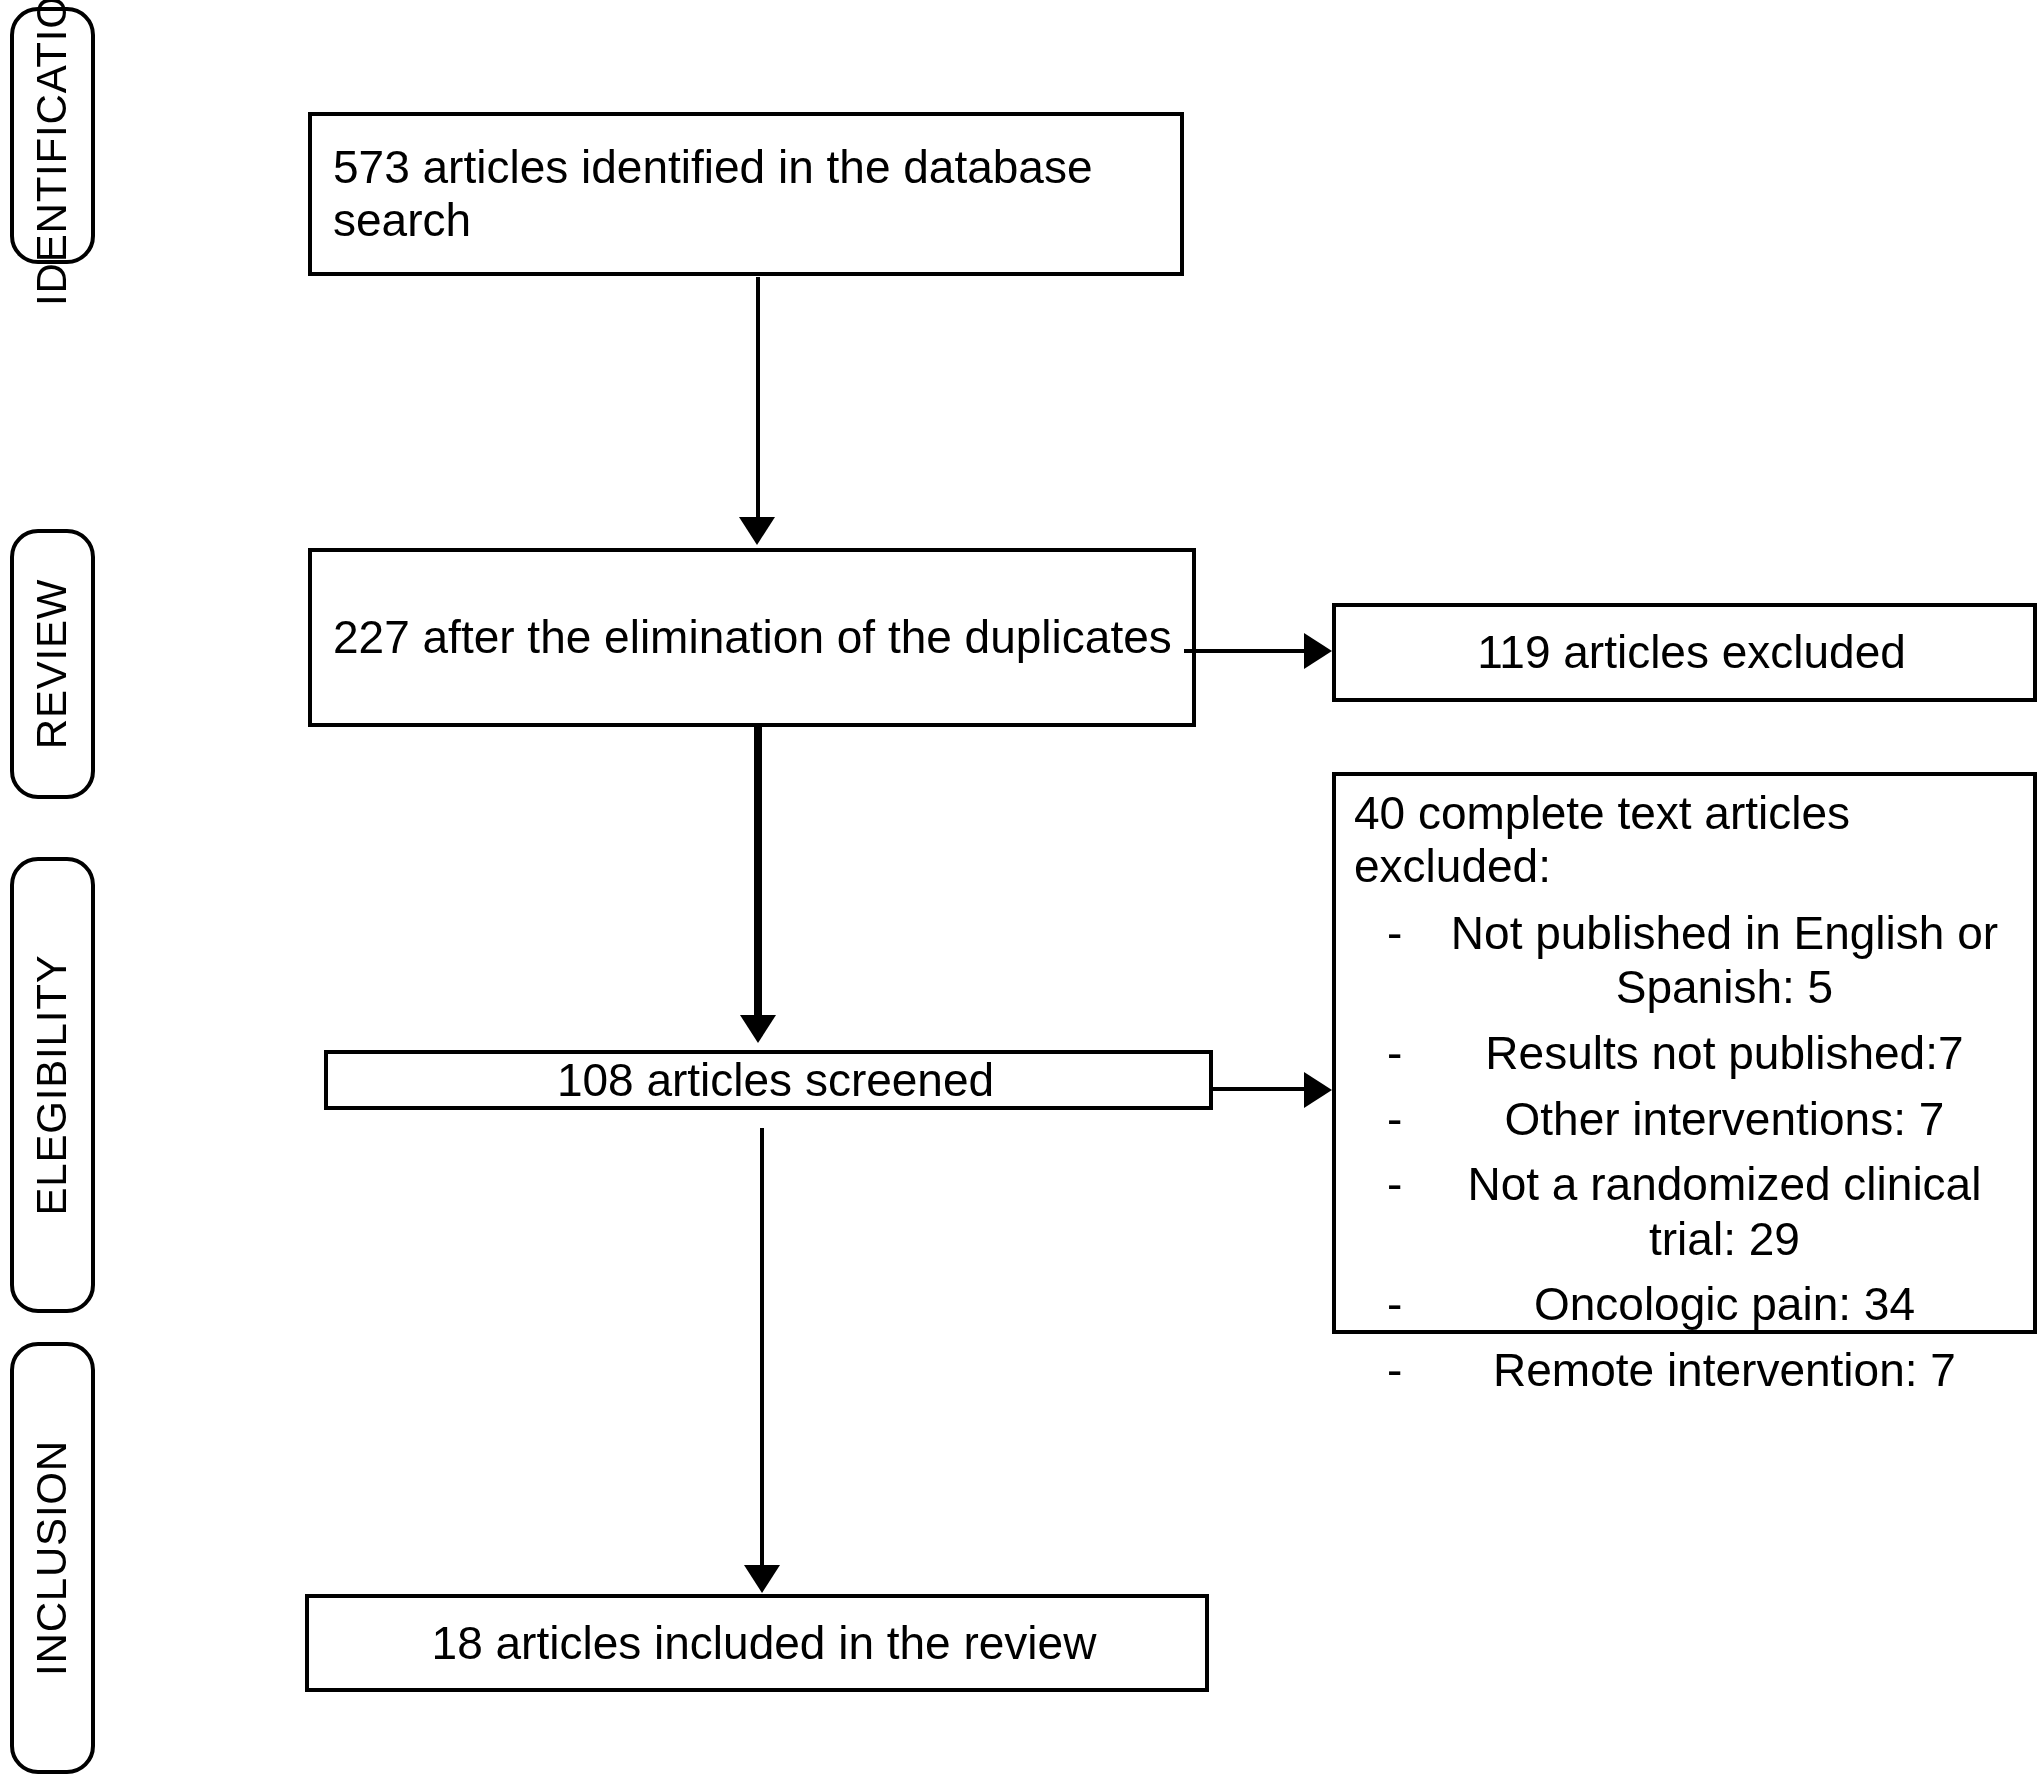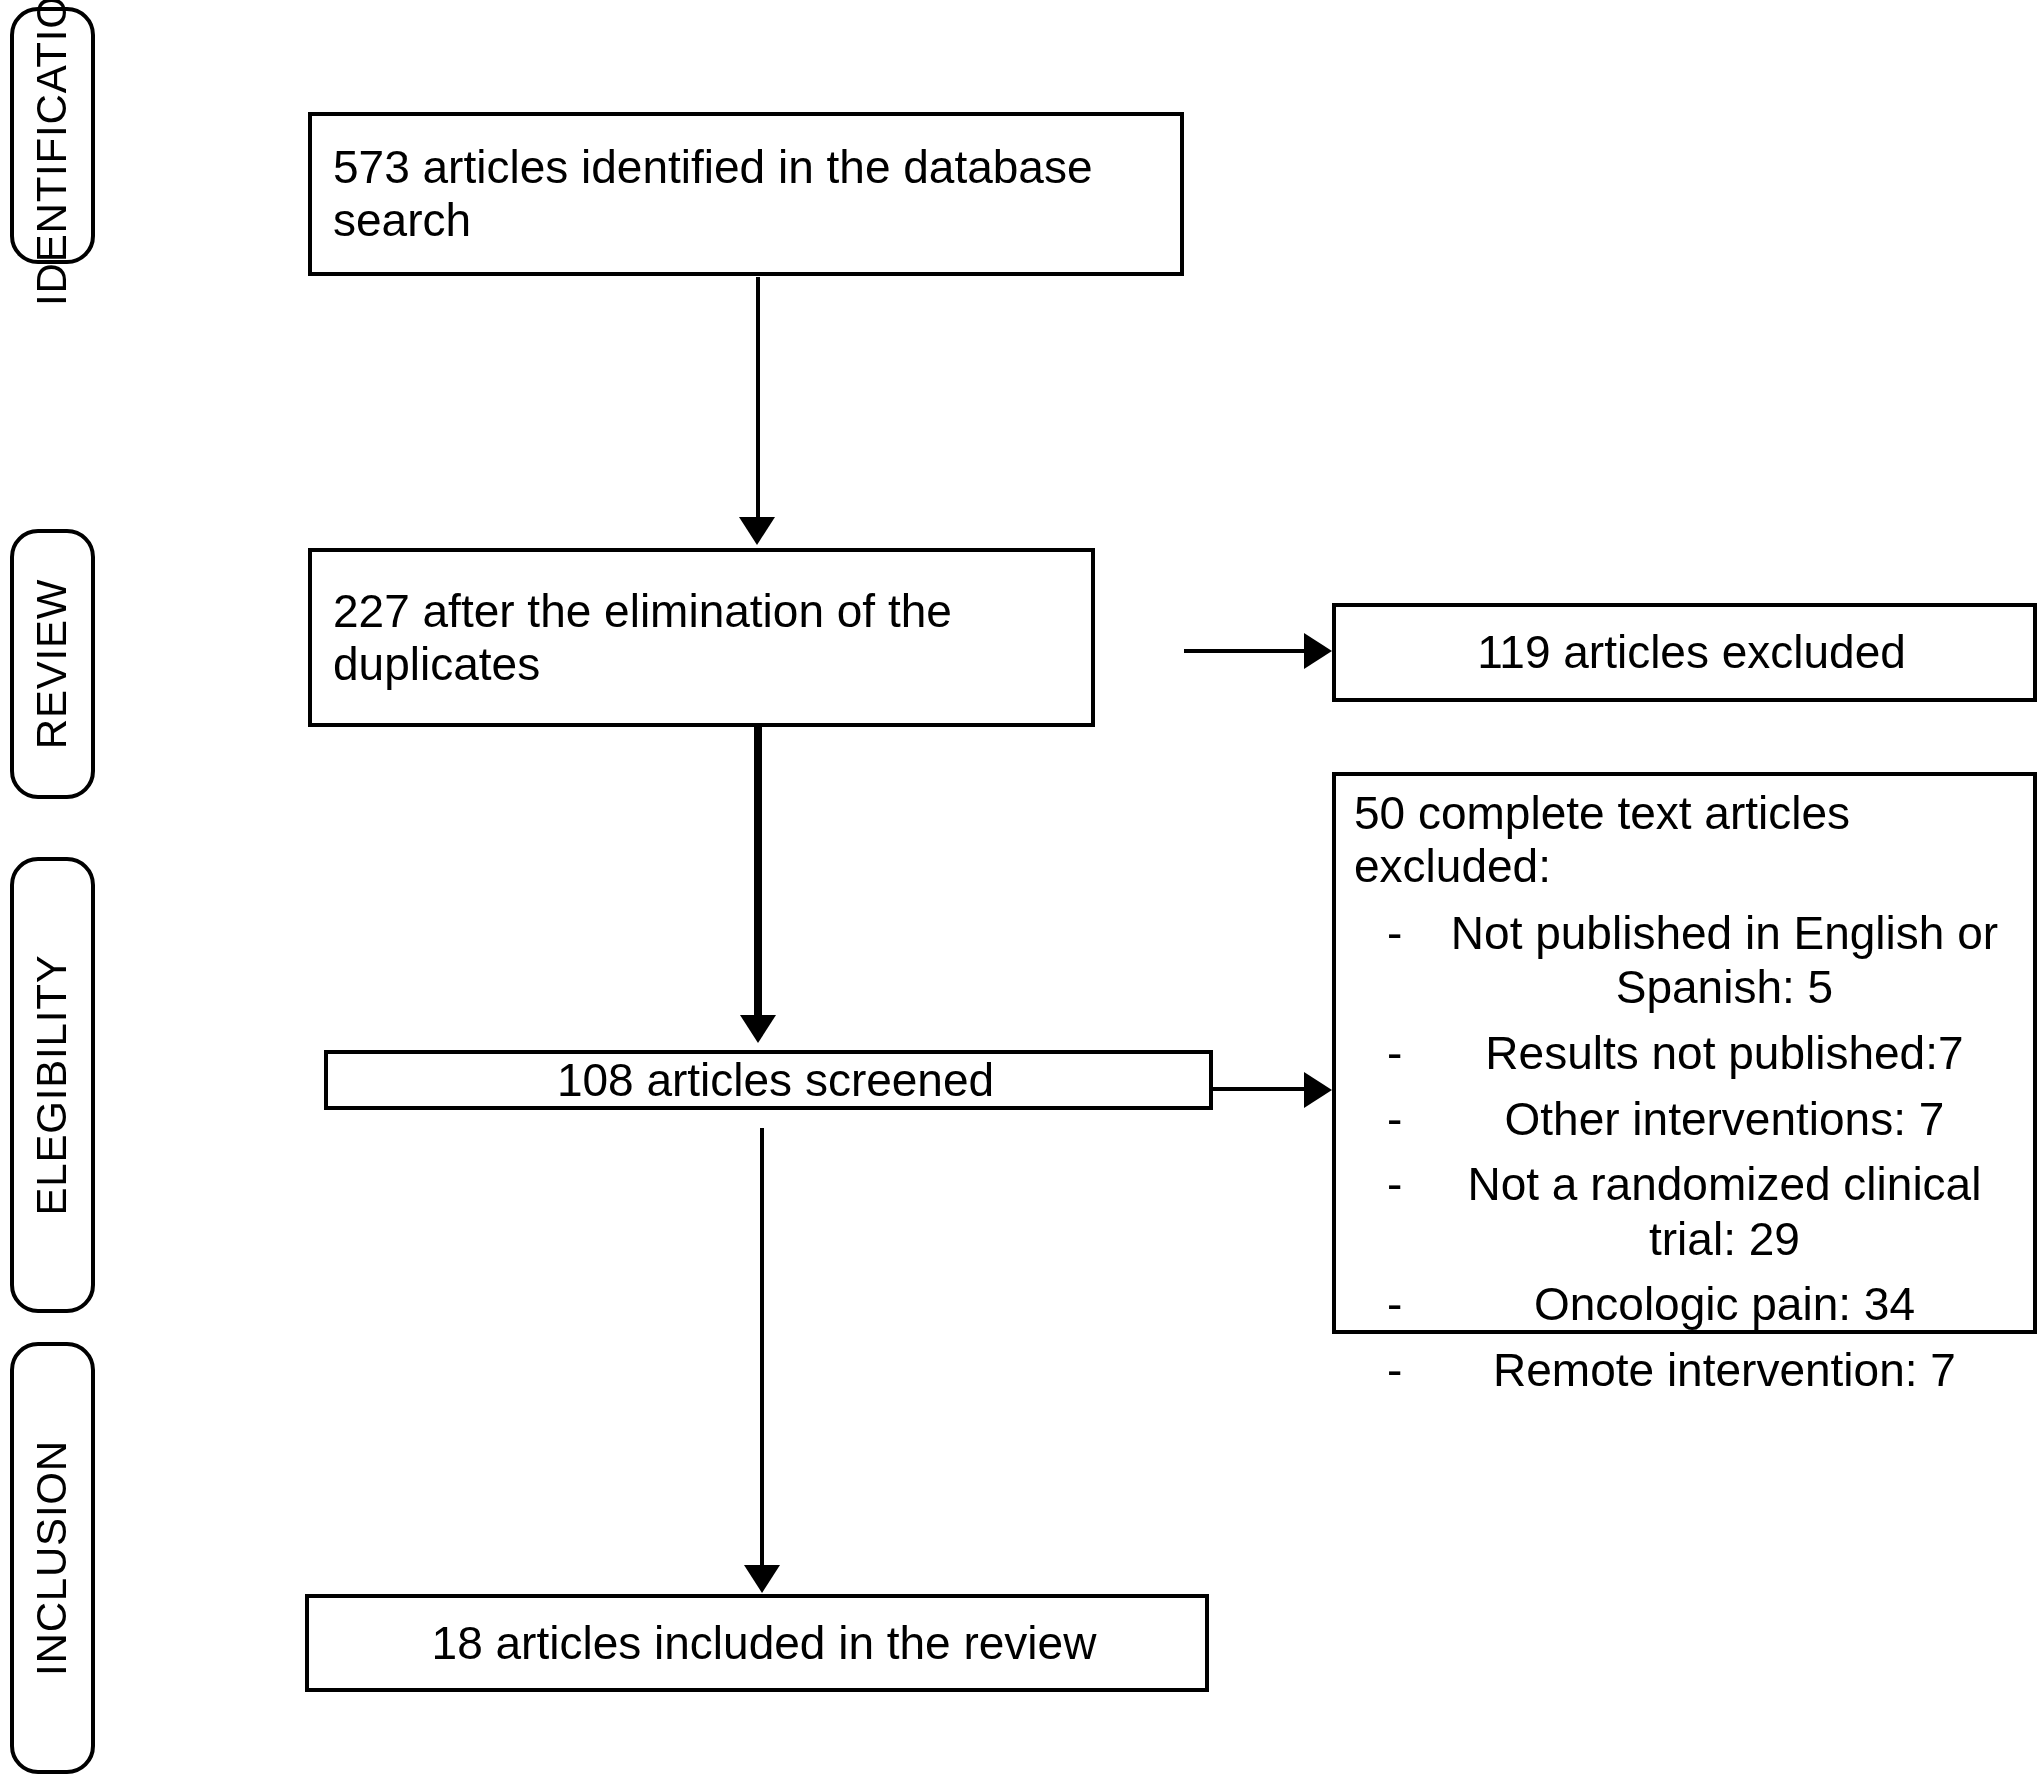--- a/index.html
+++ b/index.html
@@ -111,21 +111,21 @@
 
   <div class="flow-box pad-left" style="left:308px;top:112px;width:876px;height:164px;justify-content:center;">
     <span class="box-text">573 articles identified in the database search</span>
   </div>
 
   <div class="conn">
     <div class="v-line" style="left:756px;top:277px;width:4.1px;height:242px;"></div>
     <div class="arrow-down" style="left:739px;top:517px;"></div>
   </div>
 
-  <div class="flow-box pad-left" style="left:308px;top:548px;width:787px;height:179px;">
+  <div class="flow-box pad-left" style="left:308px;top:548px;width:888px;height:179px;">
     <span class="box-text">227 after the elimination of the duplicates</span>
   </div>
 
   <div class="conn">
     <div class="h-line" style="left:1184px;top:649px;width:124px;height:4.1px;"></div>
     <div class="arrow-right" style="left:1304px;top:633px;"></div>
   </div>
 
   <div class="flow-box center-text" style="left:1332px;top:603px;width:705px;height:99px;">
     <span class="box-text">119 articles excluded</span>
@@ -139,21 +139,21 @@
   <div class="flow-box center-text" style="left:324px;top:1050px;width:889px;height:60px;">
     <span class="box-text">108 articles screened</span>
   </div>
 
   <div class="conn">
     <div class="h-line" style="left:1213px;top:1087px;width:94px;height:4.1px;"></div>
     <div class="arrow-right" style="left:1304px;top:1072px;"></div>
   </div>
 
   <div class="excl-box" style="left:1332px;top:772px;width:705px;height:562px;">
-    <div class="excl-title">50 complete text articles excluded:</div>
+    <div class="excl-title">40 complete text articles excluded:</div>
     <ul class="excl-list">
       <li>
         <span class="dash">-</span>
         <span class="item-text">Not published in English or Spanish: 5</span>
       </li>
       <li>
         <span class="dash">-</span>
         <span class="item-text">Results not published:7</span>
       </li>
       <li>

